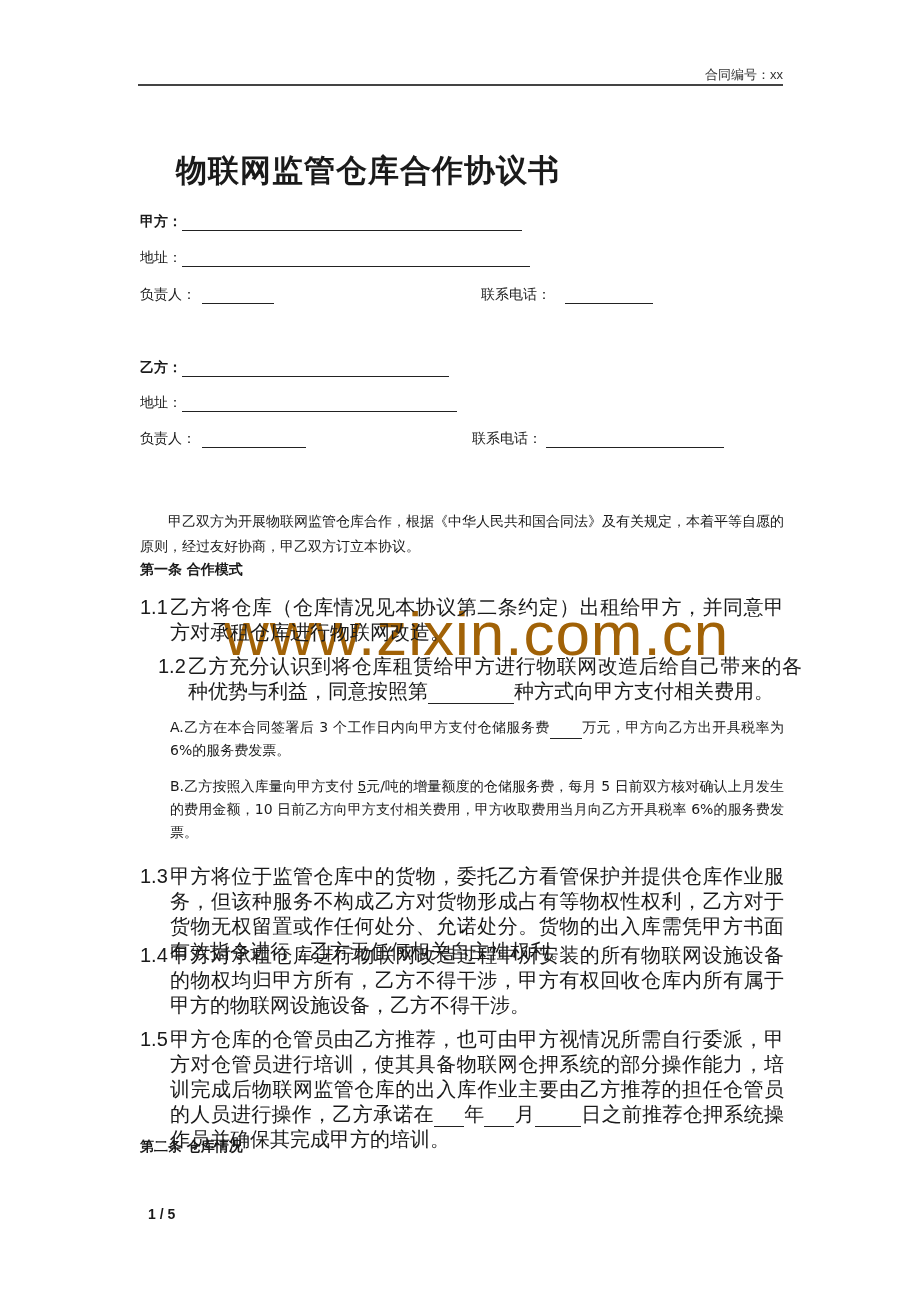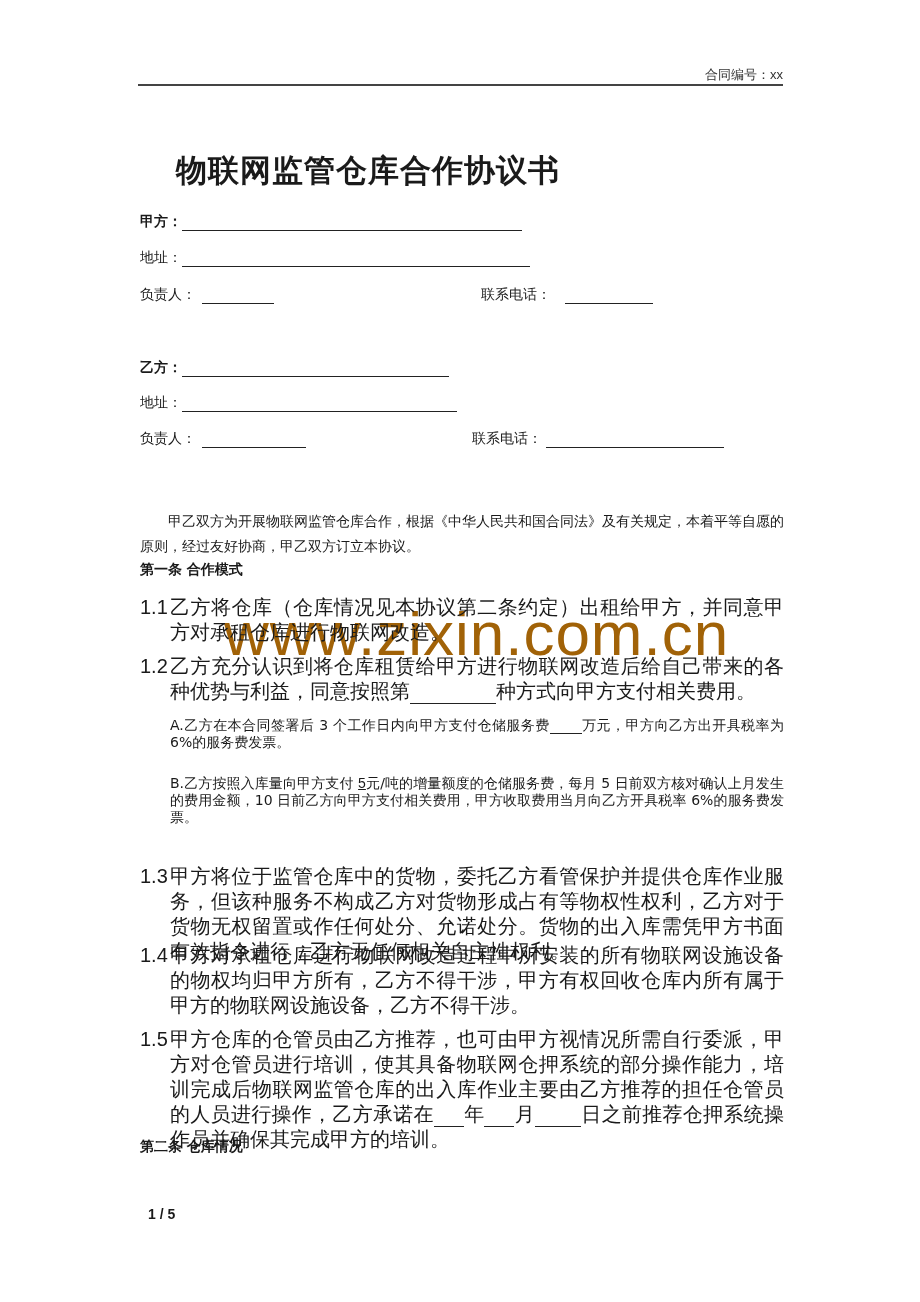--- a/index.html
+++ b/index.html
@@ -12,21 +12,21 @@
   .field { font-size:14px; line-height:20px; white-space:nowrap;text-align:center; }
   .field .lbl { display:inline-block; vertical-align:bottom; }
   .field .blank { display:inline-block; vertical-align:bottom; border-bottom:1.2px solid #222; height:16px; }
   .bold { font-weight:bold; }
   .para { left:140px; width:644px; font-size:14px; line-height:25px; text-align:justify; }
   .indent { text-indent:2em; }
   .heading { font-size:14px; font-weight:bold; left:140px; }
   .clause { left:140px; width:644px; font-size:20px; line-height:25px; }
   .clause .num { position:absolute; left:0; top:0; font-family:"Liberation Sans", sans-serif; }
   .clause .body { margin-left:30px; text-align:justify; }
-  .sub { left:170px; width:614px; font-size:14px; line-height:17px; text-align:justify; }
+  .sub { left:170px; width:614px; font-size:14px; line-height:23px; text-align:justify; }
   .ul { display:inline-block; border-bottom:1.2px solid #222; height:17px; vertical-align:bottom; }
   .u { text-decoration:underline; }
   .latin { font-family:"Liberation Sans", sans-serif; }
   .watermark { left:224px; top:598px; font-size:62px; color:#a16207; font-family:"Liberation Sans", sans-serif; letter-spacing:1px; z-index:0; pointer-events:none; }
   .content { z-index:1; }
   .page-num { left:148px; top:1206px; font-size:14px; font-weight:bold; font-family:"Liberation Sans", sans-serif; }
 </style>
 </head>
 <body>
 
@@ -67,21 +67,21 @@
 
 <div class="abs para indent content" style="top:509px;">甲乙双方为开展物联网监管仓库合作，根据《中华人民共和国合同法》及有关规定，本着平等自愿的原则，经过友好协商，甲乙双方订立本协议。</div>
 
 <div class="abs heading content" style="top:561px;">第一条 合作模式</div>
 
 <div class="abs clause content" style="top:595px;">
   <span class="num">1.1</span>
   <div class="body">乙方将仓库（仓库情况见本协议第二条约定）出租给甲方，并同意甲方对承租仓库进行物联网改造。</div>
 </div>
 
-<div class="abs clause content" style="top:654px;">
+<div class="abs clause content" style="top:654px;margin-left:18px;">
   <span class="num">1.2</span>
   <div class="body"><span>乙方充分认识到将仓库租赁给甲方进行物联网改造后给自己带来的各种优势与利益，同意按照第</span><span class="ul" style="width:86px;"></span><span>种方式向甲方支付相关费用。</span></div>
 </div>
 
 <div class="abs sub content" style="top:716px;">
   <span>A.乙方在本合同签署后 3 个工作日内向甲方支付仓储服务费</span><span class="ul" style="width:32px;"></span><span>万元，甲方向乙方出开具税率为 6%的服务费发票。</span>
 </div>
 
 <div class="abs sub content" style="top:775px;">
   <span>B.乙方按照入库量向甲方支付 </span><span class="u latin">5</span><span>元/吨的增量额度的仓储服务费，每月 5 日前双方核对确认上月发生的费用金额，10 日前乙方向甲方支付相关费用，甲方收取费用当月向乙方开具税率 6%的服务费发票。</span>

